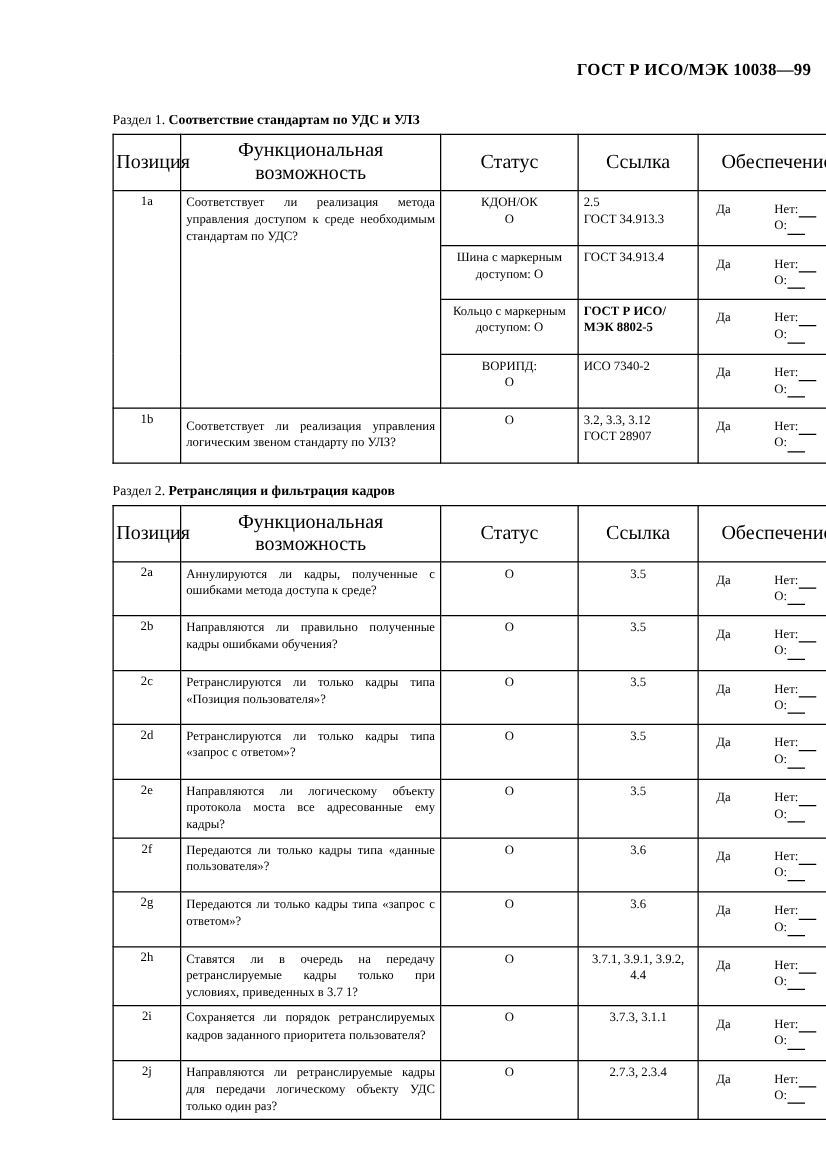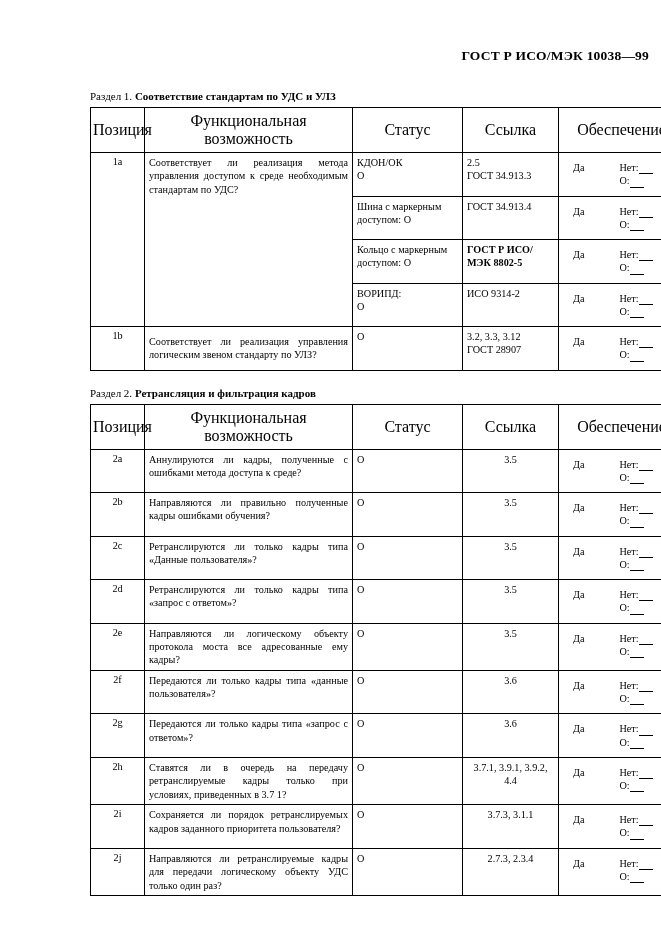--- a/index.html
+++ b/index.html
@@ -70,20 +70,21 @@
     vertical-align: middle;
     font-size: 10.2px;
   }
   td.func {
     text-align: justify;
     line-height: 1.32;
     padding: 5px 6px 5px 7px;
   }
   td.func.center-v { vertical-align: middle; }
   td.status {
+    text-align: center;
     line-height: 1.3;
     padding-top: 5px;
   }
   td.ref {
     line-height: 1.3;
     padding-top: 5px;
     padding-left: 5px;
   }
   td.ref.center { text-align: center; }
   td.ref b { font-weight: bold; }
@@ -185,21 +186,21 @@
               <div class="prov-yes">Да</div>
               <div class="prov-no">
                 <div class="nline">Нет:<span class="underline-blank"></span></div>
                 <div class="nline">О:<span class="underline-blank"></span></div>
               </div>
             </div>
           </td>
         </tr>
         <tr>
           <td class="status">ВОРИПД:<br>О</td>
-          <td class="ref">ИСО 9314-2</td>
+          <td class="ref">ИСО 7340-2</td>
           <td class="prov">
             <div class="prov-inner">
               <div class="prov-yes">Да</div>
               <div class="prov-no">
                 <div class="nline">Нет:<span class="underline-blank"></span></div>
                 <div class="nline">О:<span class="underline-blank"></span></div>
               </div>
             </div>
           </td>
         </tr>
@@ -271,21 +272,21 @@
               <div class="prov-yes">Да</div>
               <div class="prov-no">
                 <div class="nline">Нет:<span class="underline-blank"></span></div>
                 <div class="nline">О:<span class="underline-blank"></span></div>
               </div>
             </div>
           </td>
         </tr>
         <tr>
           <td class="pos">2c</td>
-          <td class="func">Ретранслируются ли только кадры типа «Данные пользователя»?</td>
+          <td class="func">Ретранслируются ли только кадры типа «Позиция пользователя»?</td>
           <td class="status">О</td>
           <td class="ref center">3.5</td>
           <td class="prov">
             <div class="prov-inner">
               <div class="prov-yes">Да</div>
               <div class="prov-no">
                 <div class="nline">Нет:<span class="underline-blank"></span></div>
                 <div class="nline">О:<span class="underline-blank"></span></div>
               </div>
             </div>

